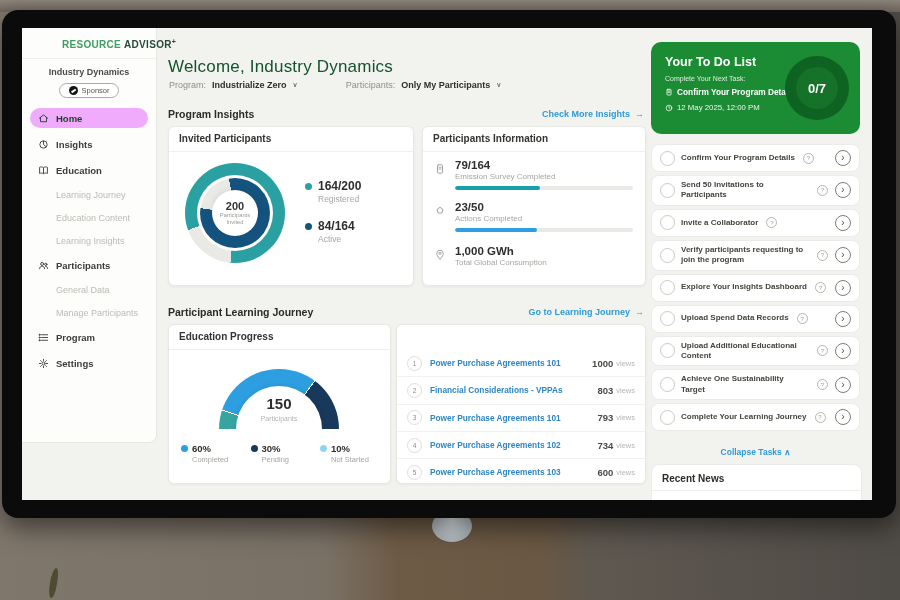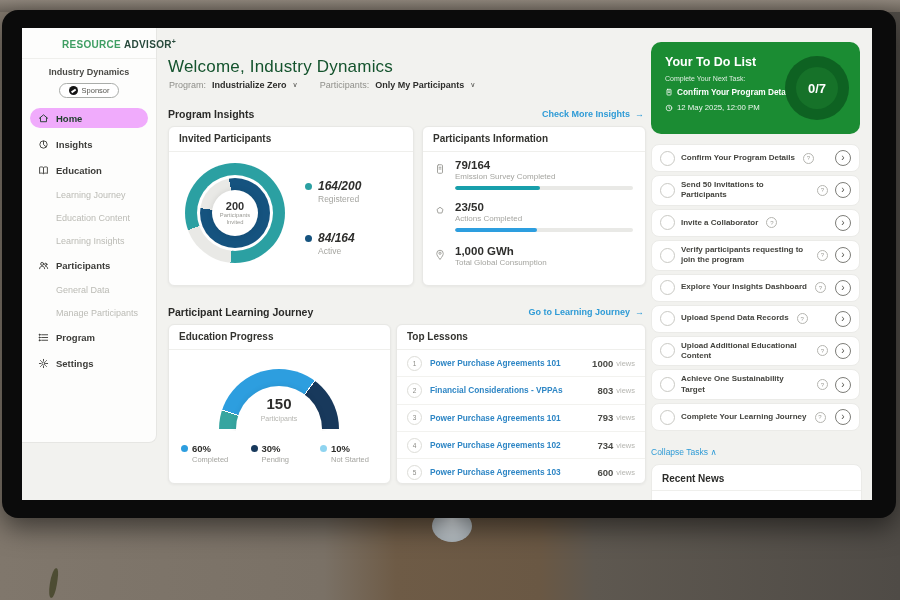--- a/index.html
+++ b/index.html
@@ -26,21 +26,21 @@
   .badge-dot::after{content:"";position:absolute;left:2px;top:4px;width:5px;height:1.5px;background:#fff;transform:rotate(-35deg);}
   .nav{padding:0 8px;}
   .nav-item{display:flex;align-items:center;gap:7px;height:20px;padding:0 8px;margin-bottom:6px;
     font-size:9.5px;font-weight:bold;color:#3c3c39;border-radius:10px;cursor:pointer;}
   .nav-item.active{background:#f0abfc;color:#21402e;}
   .nav-ic{width:11px;height:11px;flex:none;}
   .nav-sub{display:flex;align-items:center;height:17px;padding:0 8px 0 26px;margin-bottom:6px;font-size:9px;color:#bbbbb5;cursor:pointer;}
 
   
   .title{position:absolute;left:146px;top:18px;font-size:17px;font-weight:normal;color:#14532d;letter-spacing:.2px;}
-  .filters{position:absolute;left:147px;top:52px;display:flex;gap:22px;align-items:flex-end;}
+  .filters{position:absolute;left:147px;top:52px;display:flex;gap:48px;align-items:flex-end;}
   .filter{display:flex;align-items:center;cursor:pointer;}
   .f-label{font-size:9px;color:#8f8f8a;}
   .f-value{font-size:9px;font-weight:bold;color:#2e2e2c;margin-left:6px;}
   .chev{font-size:7px;color:#4a4a46;margin-left:6px;}
   .sec-head{position:absolute;left:146px;width:476px;display:flex;justify-content:space-between;align-items:center;}
   .sec-title{font-size:10.5px;font-weight:bold;color:#2b2b29;}
   .sec-link{font-size:9px;font-weight:bold;color:#2f9bd6;display:flex;gap:5px;align-items:center;cursor:pointer;}
   .card{position:absolute;background:#fff;border:1px solid #e8e8e5;border-radius:6px;box-shadow:0 1px 3px rgba(0,0,0,.05);}
   .card-title{height:24px;line-height:24px;padding:0 10px;font-size:10px;font-weight:bold;color:#33332f;border-bottom:1px solid #efefec;}
 
@@ -49,21 +49,21 @@
   .d-l{position:absolute;border-radius:50%;}
   .d1{inset:0;}
   .dgap{inset:12px;background:#fff;}
   .d2{inset:15px;}
   .dhole{inset:27px;background:#fff;box-shadow:0 0 6px rgba(0,0,0,.10);display:flex;flex-direction:column;align-items:center;justify-content:center;text-align:center;}
   .dhole .v{font-size:11px;font-weight:bold;color:#333;}
   .dhole .l{font-size:5.8px;color:#9a9a95;line-height:1.25;}
   .ileg{position:absolute;left:136px;}
   .ileg-item{display:flex;gap:6px;}
   .dot{width:7px;height:7px;border-radius:50%;margin-top:4px;flex:none;}
-  .ileg .v{font-size:12px;font-weight:bold;color:#2e2e2c;font-style:italic;}
+  .ileg .v{font-size:12px;font-weight:bold;color:#2e2e2c;}
   .ileg .l{font-size:8.5px;color:#a5a5a0;margin-top:1px;}
 
   
   .info-row{position:absolute;left:10px;right:12px;}
   .i-ic{position:absolute;left:1px;top:4px;width:12px;height:12px;color:#a3a39e;}
   .i-body{margin-left:22px;}
   .i-val{font-size:11.5px;font-weight:bold;color:#2e2e2c;}
   .i-lab{font-size:8px;color:#a5a5a0;margin-top:1px;}
   .i-bar{margin-top:5px;height:4px;border-radius:2px;background:#e9e9e6;overflow:hidden;width:178px;}
   .i-fill{height:100%;border-radius:2px;}
@@ -103,21 +103,21 @@
   .th-prog{position:absolute;inset:0;display:flex;align-items:center;justify-content:center;font-size:13px;font-weight:bold;color:#fff;}
   .tasks{position:absolute;left:629px;top:116px;width:209px;display:flex;flex-direction:column;gap:3px;}
   .task{background:#fff;border:1px solid #ebebe8;border-radius:8px;min-height:28px;display:flex;align-items:center;gap:6px;
     padding:4px 8px;box-sizing:border-box;cursor:pointer;}
   .t-check{width:13px;height:13px;border:1.5px solid #c9c9c4;border-radius:50%;flex:none;}
   .t-label{font-size:8px;font-weight:bold;color:#44443f;line-height:1.3;max-width:128px;}
   .t-help{width:9px;height:9px;border:1px solid #b5b5b0;border-radius:50%;color:#a0a09a;font-size:6px;
     display:flex;align-items:center;justify-content:center;flex:none;margin-left:2px;}
   .t-go{width:16px;height:16px;border:1.5px solid #7d7d78;border-radius:50%;color:#55554f;font-size:10px;
     display:flex;align-items:center;justify-content:center;flex:none;margin-left:auto;padding-bottom:1px;box-sizing:border-box;}
-  .collapse{position:absolute;left:629px;top:419px;width:209px;text-align:left;font-size:8.5px;font-weight:normal;color:#2f9bd6;cursor:pointer;}
+  .collapse{position:absolute;left:629px;top:419px;width:209px;text-align:center;font-size:8.5px;font-weight:bold;color:#2f9bd6;cursor:pointer;}
   .news{position:absolute;left:629px;top:436px;width:209px;height:36px;background:#fff;border:1px solid #ebebe8;border-radius:8px 8px 0 0;}
   .news-title{padding:8px 10px 6px;font-size:10px;font-weight:bold;color:#2b2b29;border-bottom:1px solid #efefec;}
   svg{display:block;}
 </style>
 </head>
 <body>
 
 <div class="stage">
   <div class="leaf"></div>
   <div class="stand"></div>
@@ -230,21 +230,21 @@
             <span class="l">Participants Invited</span>
           </div>
         </div>
         <div class="ileg ileg-item" style="top:52px;">
           <span class="dot" style="background: rgb(43, 160, 162);"></span>
           <span>
               <div class="v">164/200</div>
               <div class="l">Registered</div>
             </span>
         </div>
-        <div class="ileg ileg-item" style="top:104px;">
+        <div class="ileg ileg-item" style="top:92px;">
           <span class="dot" style="background: rgb(21, 83, 127);"></span>
           <span>
               <div class="v">84/164</div>
               <div class="l">Active</div>
             </span>
         </div>
       </div>
 
       <div class="card" style="left:400px;top:98px;width:222px;height:158px;">
         <div class="card-title">Participants Information</div>
@@ -322,21 +322,20 @@
             <div class="gleg-top">
                 <span class="dot" style="background: rgb(143, 212, 240);"></span>
                 <span>10%</span>
               </div>
             <div class="gleg-lab">Not Started</div>
           </div>
         </div>
       </div>
 
       <div class="card" style="left:374px;top:296px;width:248px;height:158px;">
-        <div class="card-title">Top Lessons</div>
         <div class="lessons">
           <div class="lesson">
             <span class="rank">1</span>
             <span class="l-title">Power Purchase Agreements 101</span>
             <span class="l-views">1000</span>
             <span class="l-vlab">views</span>
           </div>
           <div class="lesson">
             <span class="rank">2</span>
             <span class="l-title">Financial Considerations - VPPAs</span>

